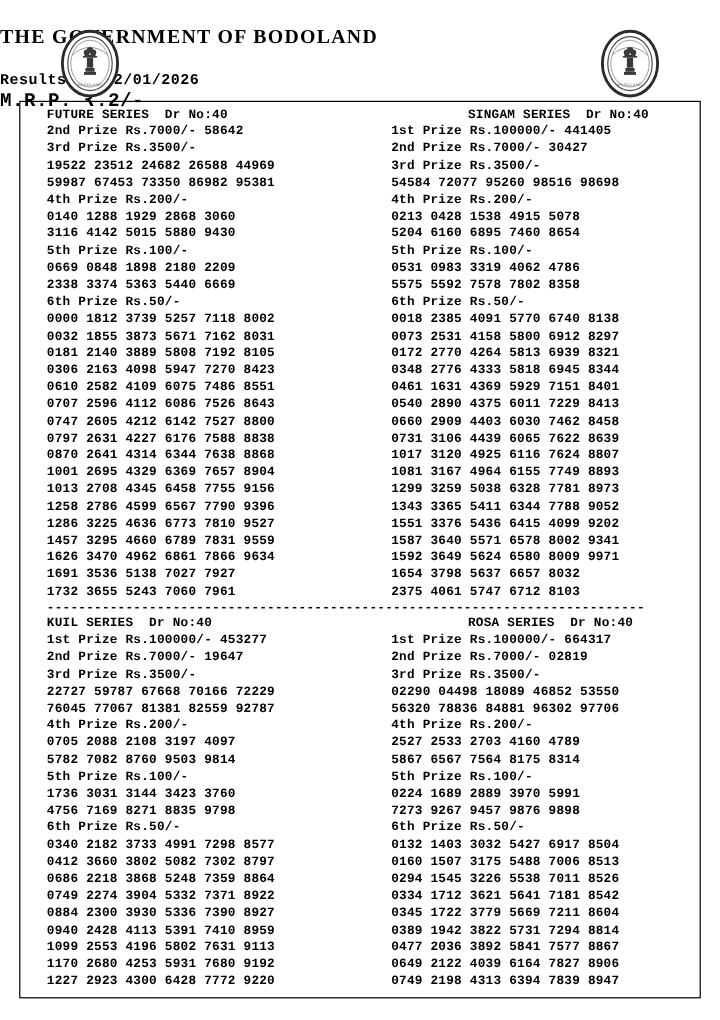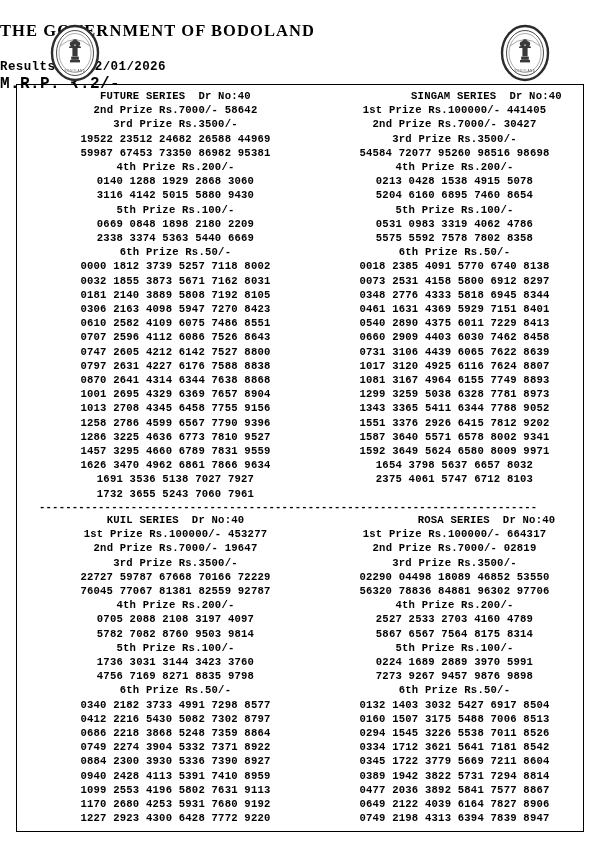--- a/index.html
+++ b/index.html
@@ -75,21 +75,20 @@
     top: 84px;
     width: 568px;
     height: 748px;
     border: 1.3px solid #000;
     box-sizing: border-box;
     padding: 4px 0 0 0;
     overflow: hidden;
   }
   .half {
     position: relative;
-    text-align: center;
   }
   .half-inner {
     display: flex;
     flex-direction: row;
   }
   .col {
     box-sizing: border-box;
   }
   .col-left  { width: 296px; padding-left: 22px; }
   .col-right { width: 272px; padding-left: 14px; }
@@ -240,30 +239,31 @@
           <div class="prize-label">4th Prize Rs.200/-</div>
           <div class="num-row">0213 0428 1538 4915 5078</div>
           <div class="num-row">5204 6160 6895 7460 8654</div>
           <div class="prize-label">5th Prize Rs.100/-</div>
           <div class="num-row">0531 0983 3319 4062 4786</div>
           <div class="num-row">5575 5592 7578 7802 8358</div>
           <div class="prize-label">6th Prize Rs.50/-</div>
           <div>
               <div class="num-row">0018 2385 4091 5770 6740 8138</div>
               <div class="num-row">0073 2531 4158 5800 6912 8297</div>
+              <div class="num-row">0172 2770 4264 5813 6939 8321</div>
               <div class="num-row">0348 2776 4333 5818 6945 8344</div>
               <div class="num-row">0461 1631 4369 5929 7151 8401</div>
               <div class="num-row">0540 2890 4375 6011 7229 8413</div>
               <div class="num-row">0660 2909 4403 6030 7462 8458</div>
               <div class="num-row">0731 3106 4439 6065 7622 8639</div>
               <div class="num-row">1017 3120 4925 6116 7624 8807</div>
               <div class="num-row">1081 3167 4964 6155 7749 8893</div>
               <div class="num-row">1299 3259 5038 6328 7781 8973</div>
               <div class="num-row">1343 3365 5411 6344 7788 9052</div>
-              <div class="num-row">1551 3376 2926 6415 7812 9202</div>
+              <div class="num-row">1551 3376 5436 6415 4099 9202</div>
               <div class="num-row">1587 3640 5571 6578 8002 9341</div>
               <div class="num-row">1592 3649 5624 6580 8009 9971</div>
               <div class="num-row">1654 3798 5637 6657 8032</div>
               <div class="num-row">2375 4061 5747 6712 8103</div>
             </div>
         </div>
 
       </div>
     </div>
 
@@ -281,21 +281,21 @@
           <div class="num-row">76045 77067 81381 82559 92787</div>
           <div class="prize-label">4th Prize Rs.200/-</div>
           <div class="num-row">0705 2088 2108 3197 4097</div>
           <div class="num-row">5782 7082 8760 9503 9814</div>
           <div class="prize-label">5th Prize Rs.100/-</div>
           <div class="num-row">1736 3031 3144 3423 3760</div>
           <div class="num-row">4756 7169 8271 8835 9798</div>
           <div class="prize-label">6th Prize Rs.50/-</div>
           <div>
               <div class="num-row">0340 2182 3733 4991 7298 8577</div>
-              <div class="num-row">0412 2216 5430 5082 7302 8797</div>
+              <div class="num-row">0412 3660 3802 5082 7302 8797</div>
               <div class="num-row">0686 2218 3868 5248 7359 8864</div>
               <div class="num-row">0749 2274 3904 5332 7371 8922</div>
               <div class="num-row">0884 2300 3930 5336 7390 8927</div>
               <div class="num-row">0940 2428 4113 5391 7410 8959</div>
               <div class="num-row">1099 2553 4196 5802 7631 9113</div>
               <div class="num-row">1170 2680 4253 5931 7680 9192</div>
               <div class="num-row">1227 2923 4300 6428 7772 9220</div>
             </div>
         </div>
 

